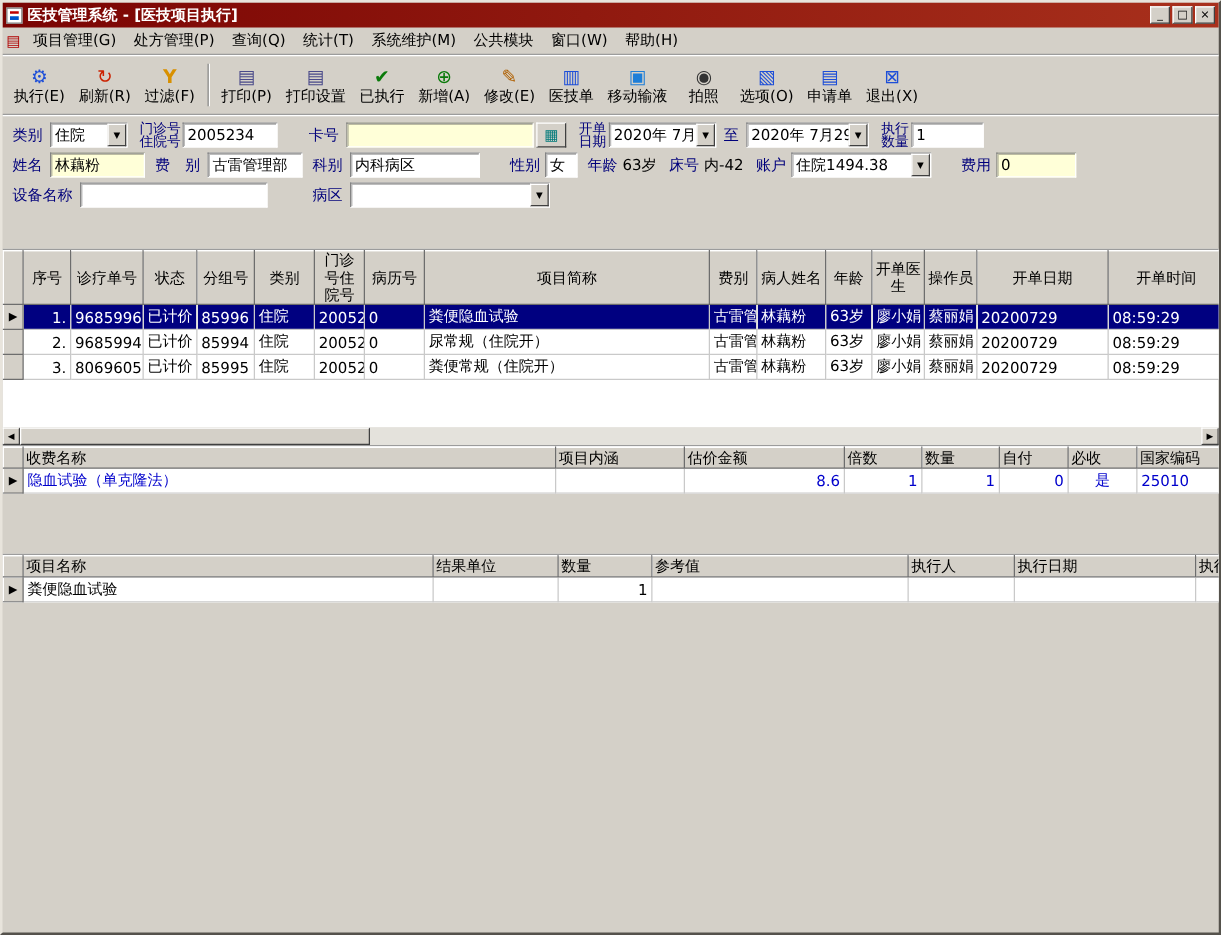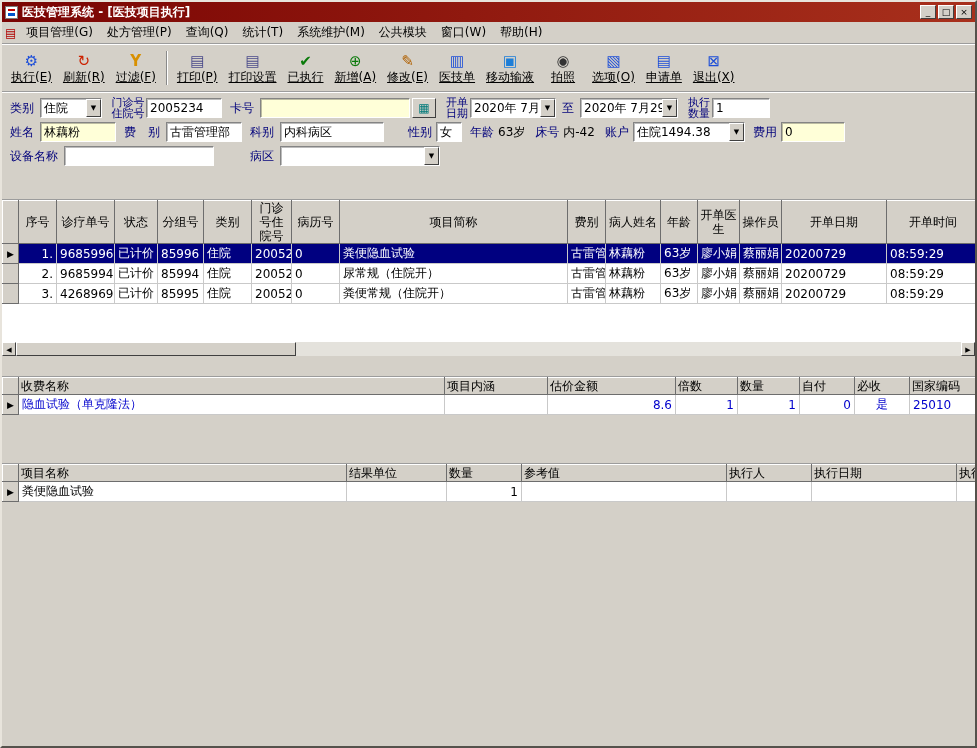--- a/index.html
+++ b/index.html
@@ -41,21 +41,21 @@
   .mdi-icon { color: #b00000; font-size: 12px; margin-right: 3px; }
   .menu-item { padding: 2px 7px; color: #000; white-space: nowrap; cursor: default; }
   .hr { flex: 0 0 2px; border-top: 1px solid #9c9c9c; border-bottom: 1px solid #ffffff; }
   
   .toolbar { flex: 0 0 46px; display: flex; align-items: center; padding: 2px 4px; }
   .tbtn {
     display: flex; flex-direction: column; align-items: center; justify-content: center;
     min-width: 46px; height: 40px; padding: 1px 5px; gap: 1px; margin-right: 1px; cursor: default;
   }
   .ticon { font-size: 15px; line-height: 17px; }
-  .tlabel { font-size: 12px; line-height: 13px; color: #000; white-space: nowrap; text-decoration: underline; }
+  .tlabel { font-size: 12px; line-height: 13px; color: #000; white-space: nowrap; }
   .tsep { width: 2px; height: 34px; margin: 0 4px; border-left: 1px solid #8a8a8a; border-right: 1px solid #fff; }
   
   .filters { flex: 0 0 76px; padding: 4px 0 2px; }
   .frow { display: flex; align-items: center; height: 22px; margin-bottom: 2px; }
   .flabel { color: #00007b; white-space: nowrap; }
   .fval { color: #000; white-space: nowrap; }
   .flabel2 {
     color: #00007b; font-size: 11px; line-height: 11px;
     text-align: center; overflow: hidden;
   }
@@ -120,21 +120,21 @@
   .strack { flex: 1; }
   
   .filler { flex: 1 1 auto; }
   .statusbar { flex: 0 0 22px; border-top: 1px solid #9a9a9a; background: #d4d0c8; }
   .status-tab {
     display: inline-block; margin-left: 3px; padding: 2px 8px;
     background: #d4d0c8; color: #000;
     border-left: 1px solid #fff; border-right: 1px solid #5a5a5a; border-bottom: 1px solid #5a5a5a;
   }
   .mt-main { margin-top: 28px; height: 143px; }
-  .mt-charge { margin-top: 20px; height: 39px; }
+  .mt-charge { margin-top: 0; height: 39px; }
   .mt-result { margin-top: 48px; height: 39px; }
 </style>
 </head>
 <body>
 
 <div class="window">
 
   <div class="titlebar">
     <span class="app-icon"></span>
     <span class="title-text">医技管理系统 - [医技项目执行]</span>
@@ -223,21 +223,21 @@
 
   <div class="filters">
     <div class="frow">
       <span class="flabel" style="margin-left:8px">类别</span>
       <span class="combo" style="width:62px;margin-left:6px">
         <span class="cval">住院</span>
         <span class="carrow">▼</span>
       </span>
       <span class="flabel2" style="width:36px;margin-left:8px">门诊号住院号</span>
       <input class="tbox" style="width: 76px;" value="2005234">
-      <span class="flabel" style="margin-left:8px">卡号</span>
+      <span class="flabel" style="margin-left:25px">卡号</span>
       <input class="tbox yellow" style="width: 150px; margin-left: 6px;" value="">
       <button class="sqbtn"><span class="cricon">▦</span></button>
       <span class="flabel2" style="width:26px;margin-left:8px">开单日期</span>
       <span class="combo" style="width:86px">
         <span class="cval">2020年 7月 9日</span>
         <span class="carrow">▼</span>
       </span>
       <span class="flabel" style="margin-left:6px">至</span>
       <span class="combo" style="width:98px;margin-left:6px">
         <span class="cval">2020年 7月29日</span>
@@ -257,21 +257,21 @@
       <input class="tbox" style="width: 26px; margin-left: 4px;" value="女">
       <span class="flabel" style="margin-left:8px">年龄</span>
       <span class="fval" style="margin-left:4px">63岁</span>
       <span class="flabel" style="margin-left:10px">床号</span>
       <span class="fval" style="margin-left:4px">内-42</span>
       <span class="flabel" style="margin-left:10px">账户</span>
       <span class="combo" style="width:112px;margin-left:4px">
         <span class="cval">住院1494.38</span>
         <span class="carrow">▼</span>
       </span>
-      <span class="flabel" style="margin-left:8px">费用</span>
+      <span class="flabel" style="margin-left:24px">费用</span>
       <input class="tbox yellow" style="width: 64px; margin-left: 4px;" value="0">
     </div>
     <div class="frow">
       <span class="flabel" style="margin-left:8px">设备名称</span>
       <input class="tbox" style="width: 150px; margin-left: 6px;" value="">
       <span class="flabel" style="margin-left:36px">病区</span>
       <span class="combo" style="width:160px;margin-left:6px">
         <span class="cval"></span>
         <span class="carrow">▼</span>
       </span>
@@ -349,21 +349,21 @@
         <td>林藕粉</td>
         <td>63岁</td>
         <td>廖小娟</td>
         <td>蔡丽娟</td>
         <td>20200729</td>
         <td>08:59:29</td>
       </tr>
       <tr>
         <td class="selcell"></td>
         <td class="ar">3.</td>
-        <td>4268969</td>
+        <td>8069605</td>
         <td>已计价</td>
         <td>85995</td>
         <td>住院</td>
         <td>2005234</td>
         <td>0</td>
         <td>粪便常规（住院开）</td>
         <td>古雷管理部</td>
         <td>林藕粉</td>
         <td>63岁</td>
         <td>廖小娟</td>

